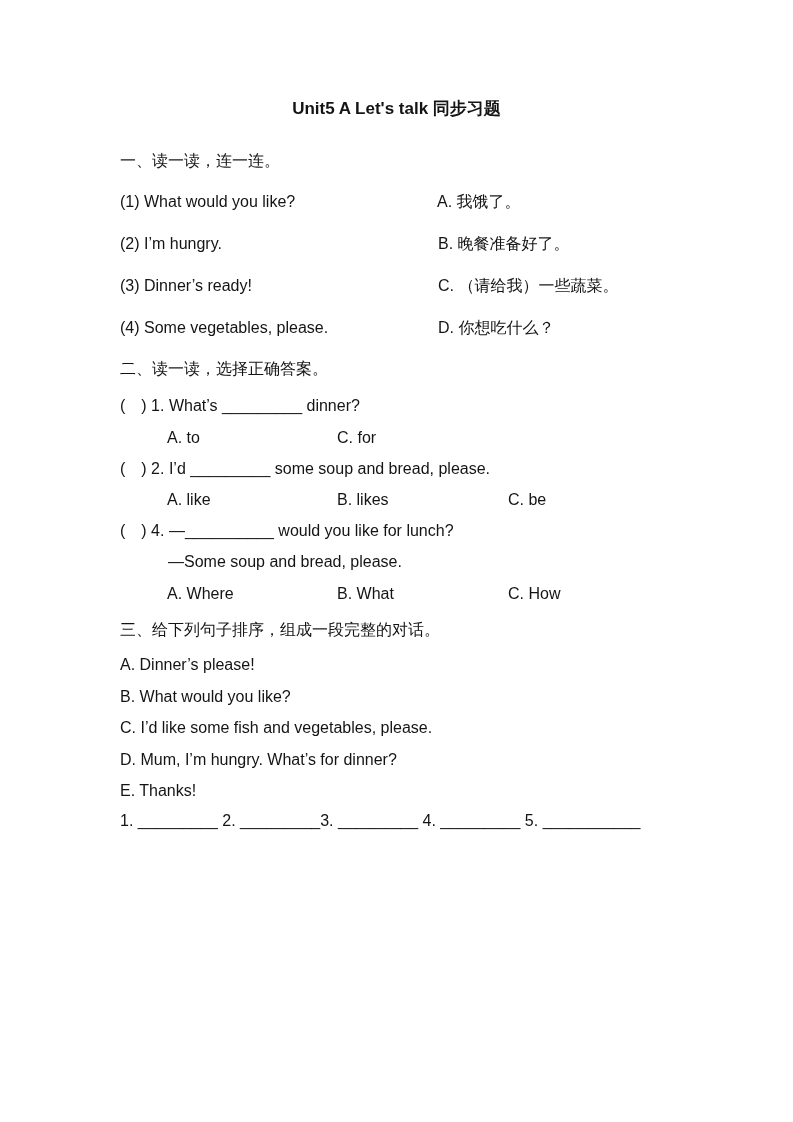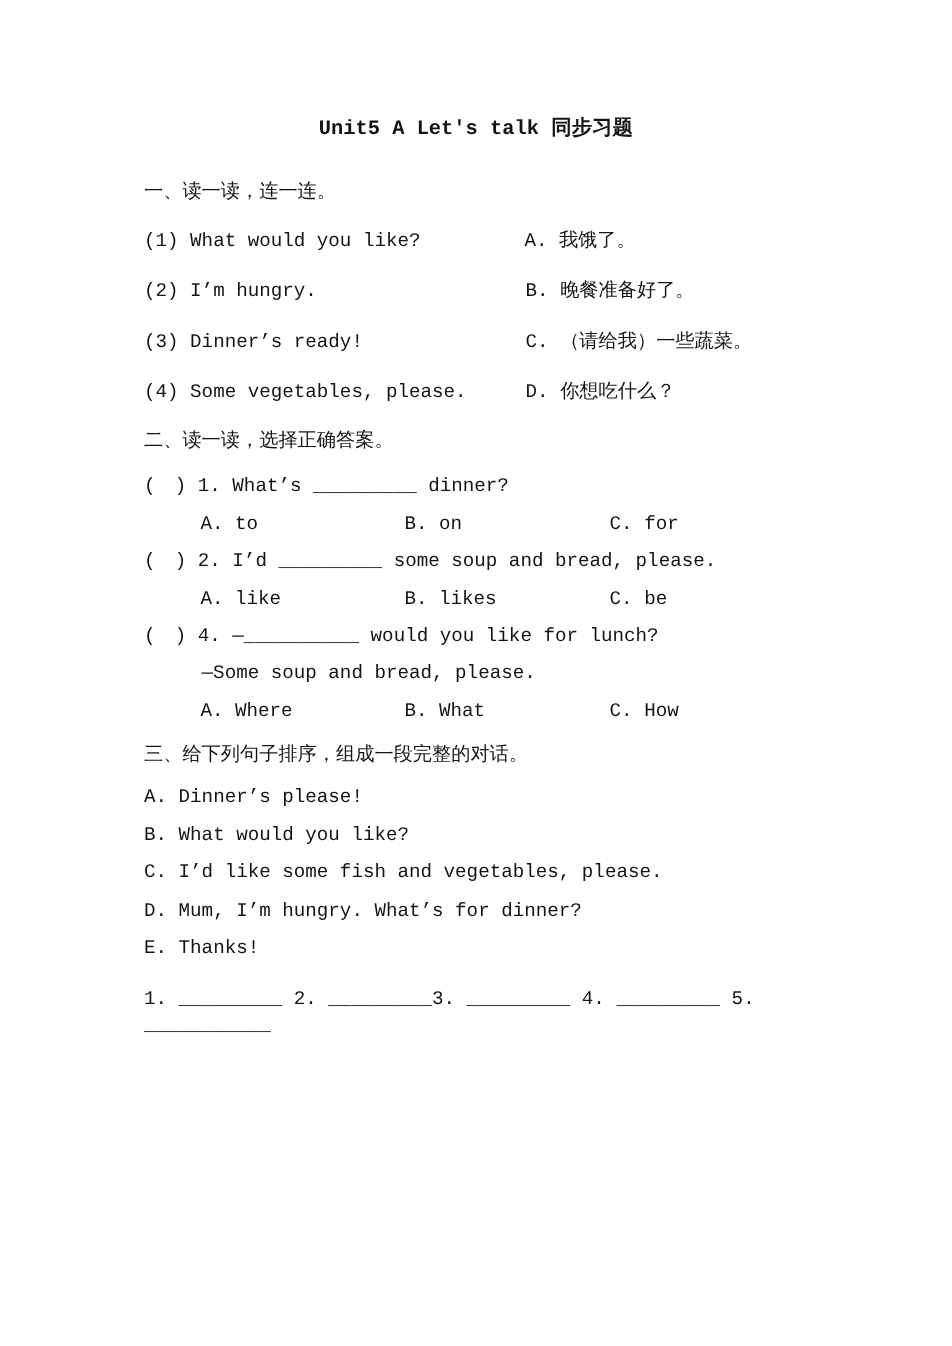--- a/index.html
+++ b/index.html
@@ -1,36 +1,36 @@
 <!DOCTYPE html>
 <html><head>
 <meta charset="utf-8">
 <style>
   html,body{margin:0;padding:0;background:#ffffff;}
   .page{
     position:relative;
     width:793px;height:1122px;
     background:#ffffff;
     overflow:hidden;
-    font-family:Liberation Mono, monospace;
+    font-family:Liberation Sans, sans-serif;
     font-size:16px;color:#141414;
   }
   .content{padding:98px 120px 0 120px;}
   .bind{white-space:pre-wrap;}
   .title{margin:0;font-size:17px;font-weight:bold;text-align:center;line-height:22px;}
   .line{line-height:21px;}
   .pair-row{display:flex;line-height:21px;}
   .pair-left{width:285px;}
   .pair-right{flex:1;}
   .opts{display:flex;padding-left:47px;line-height:21px;}
   .opt-a{width:170px;}
   .opt-b{width:171px;}
   .opt-c{flex:1;}
   .reply{padding-left:48px;line-height:21px;}
-  .mt9{margin-top:22px;}  .mt10{margin-top:10px;} .mt11{margin-top:11px;}
+  .mt9{margin-top:9px;}  .mt10{margin-top:10px;} .mt11{margin-top:11px;}
   .mt14{margin-top:14px;} .mt15{margin-top:15px;} .mt16{margin-top:16px;}
   .mt20{margin-top:20px;gap:32px;} .mt21{margin-top:21px;gap:33px;} .mt30{margin-top:30px;}
 </style>
 </head>
 <body>
 
 <div class="page">
   <div class="content">
 
     <h1 class="title bind">Unit5 A Let's talk 同步习题</h1>
@@ -52,21 +52,20 @@
     <div class="pair-row mt21">
       <span class="pair-left bind">(4) Some vegetables, please.</span>
       <span class="pair-right bind">D. 你想吃什么？</span>
     </div>
 
     <div class="line mt20 bind">二、读一读，选择正确答案。</div>
 
     <div class="line mt16 bind">( ) 1. What’s _________ dinner?</div>
     <div class="opts mt11">
       <span class="opt-a bind">A. to</span>
-      <span class="opt-b bind">B. on</span>
       <span class="opt-c bind">C. for</span>
     </div>
 
     <div class="line mt10 bind">( ) 2. I’d _________ some soup and bread, please.</div>
     <div class="opts mt10">
       <span class="opt-a bind">A. like</span>
       <span class="opt-b bind">B. likes</span>
       <span class="opt-c bind">C. be</span>
     </div>
 

